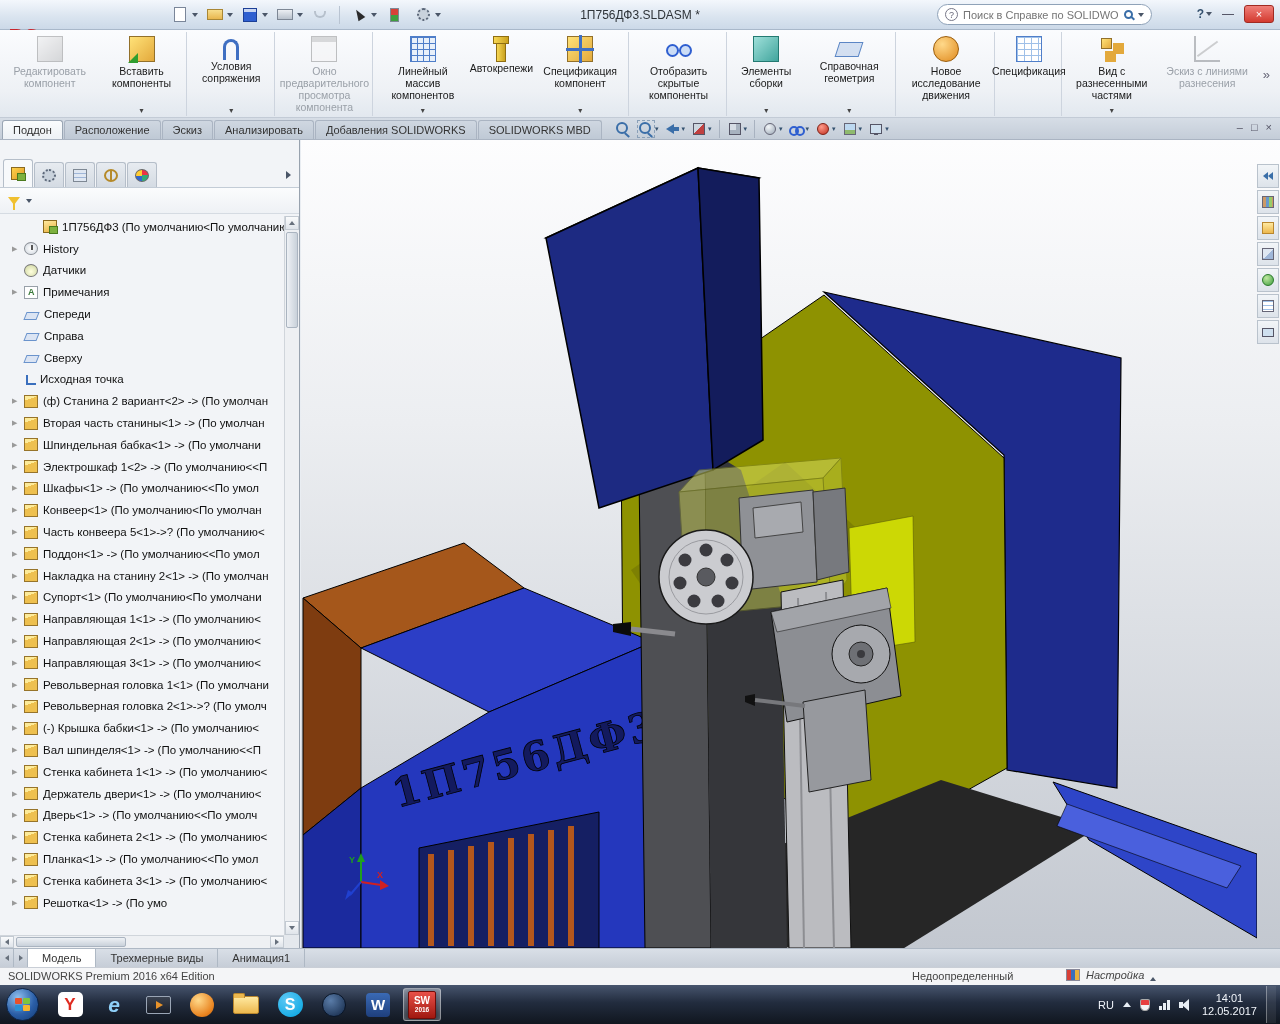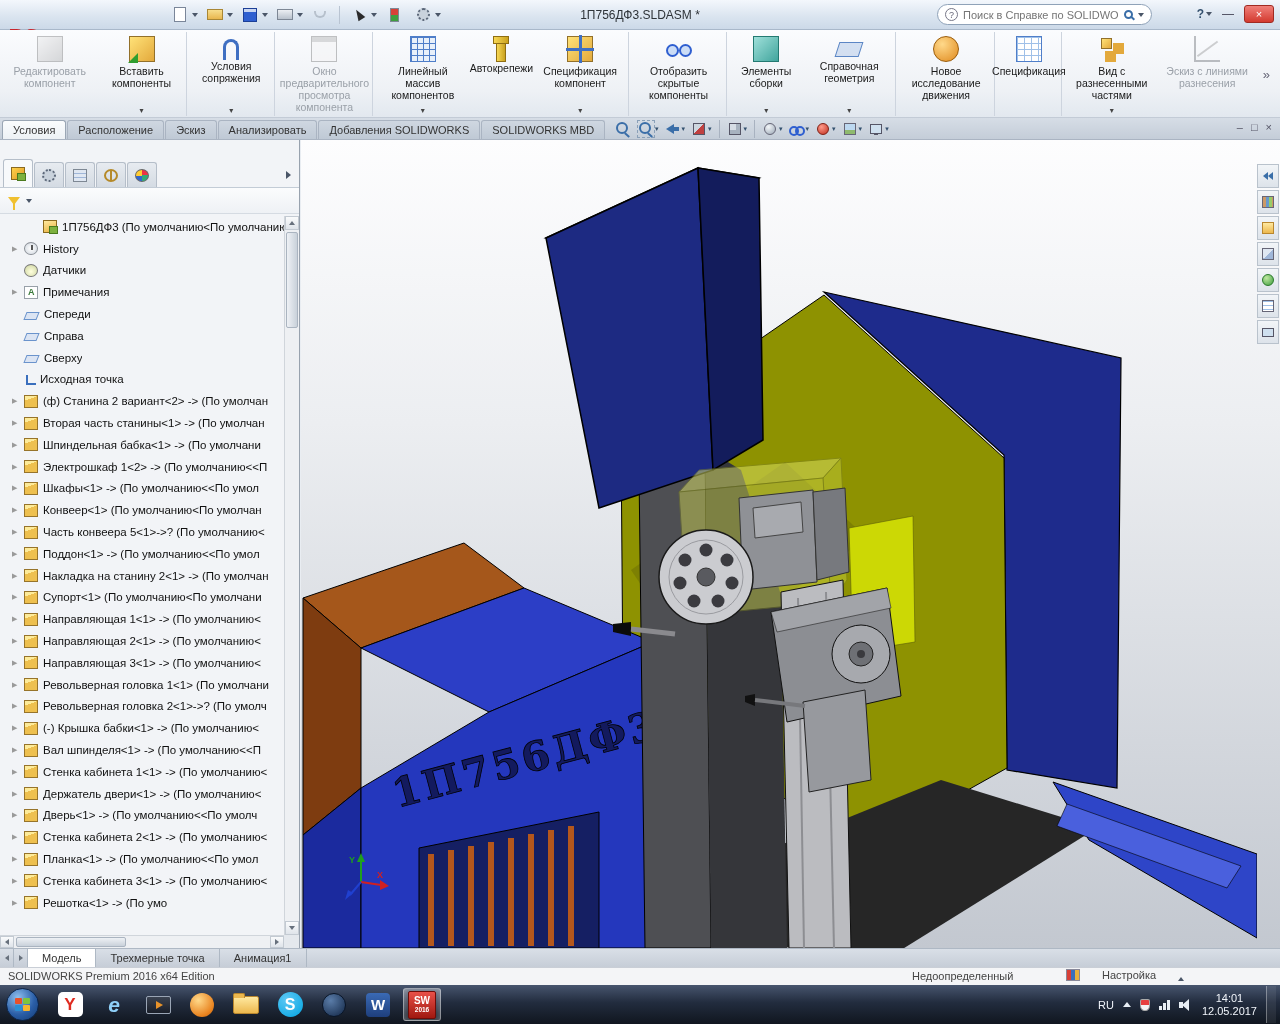--- a/index.html
+++ b/index.html
@@ -211,21 +211,21 @@
   .modeltabs { position:absolute; left:0; top:948px; width:1280px; height:19px;
     background:linear-gradient(#d9dfe7,#c6cdd7); border-top:1px solid #aeb8c4; display:flex; align-items:stretch; font-size:11px; }
   .mt-scroll { width:14px; display:flex; align-items:center; justify-content:center; border-right:1px solid #aeb8c4; }
   .mtabs { display:flex; }
   .mtab { padding:0 14px; border-right:1px solid #aeb8c4; display:flex; align-items:center; color:#333; }
   .mtab.active { background:#fff; }
   .statusbar { position:absolute; left:0; top:967px; width:1280px; height:18px; background:#f4f5f7;
     border-top:1px solid #c9ced6; font-size:11px; color:#444; }
   .st-left { position:absolute; left:8px; top:2px; }
   .st-state { position:absolute; left:912px; top:2px; }
-  .st-set { position:absolute; left:1066px; top:1px; display:flex; align-items:flex-end; gap:22px; }
+  .st-set { position:absolute; left:1066px; top:1px; display:flex; align-items:flex-end; gap:6px;font-style:italic; }
   .st-icon { width:14px; height:12px; border:1px solid #889;
     background:linear-gradient(90deg,#d84038 33%,#3a6fbd 33% 66%,#e8b13e 66%); }
   .taskbar { position:absolute; left:0; top:985px; width:1280px; height:39px;
     background:linear-gradient(#47556e,#222c3e 45%,#10161f); display:flex; align-items:center; padding:0 2px; gap:4px; }
   .startorb { width:33px; height:33px; border-radius:50%; margin:0 8px 0 4px; flex:none;
     background:radial-gradient(circle at 35% 28%,#8fc0ee,#2b5fa8 55%,#123a72); border:1px solid #0c2448;
     display:flex; align-items:center; justify-content:center; }
   .winflag { width:15px; height:13px; display:grid; grid-template-columns:7px 7px; grid-template-rows:6px 6px; gap:1px; }
   .winflag span { border-radius:1px; }
   .wf1 { background:#e8502a; } .wf2 { background:#7ec43e; } .wf3 { background:#2a8fd4; } .wf4 { background:#f5b52e; }
@@ -427,21 +427,21 @@
         <span class="rlabel">Эскиз с линиями разнесения</span>
         <span class="rarrow"></span>
       </div>
 
     <div class="ribbon-overflow">»</div>
   </div>
 
   <div class="tabstrip">
     <div class="dtabs">
 
-        <div class="dtab active"><span>Условия</span></div>
+        <div class="dtab active"><span>Поддон</span></div>
 
         <div class="dtab"><span>Расположение</span></div>
 
         <div class="dtab"><span>Эскиз</span></div>
 
         <div class="dtab"><span>Анализировать</span></div>
 
         <div class="dtab"><span>Добавления SOLIDWORKS</span></div>
 
         <div class="dtab"><span>SOLIDWORKS MBD</span></div>
@@ -868,21 +868,21 @@
     <span class="mt-scroll">
         <span class="sb-tri-r"></span>
       </span>
     <div class="mtabs">
 
         <div class="mtab active">
           <span>Модель</span>
         </div>
 
         <div class="mtab">
-          <span>Трехмерные точка</span>
+          <span>Трехмерные виды</span>
         </div>
 
         <div class="mtab">
           <span>Анимация1</span>
         </div>
 
     </div>
   </div>
 
   <div class="statusbar">

